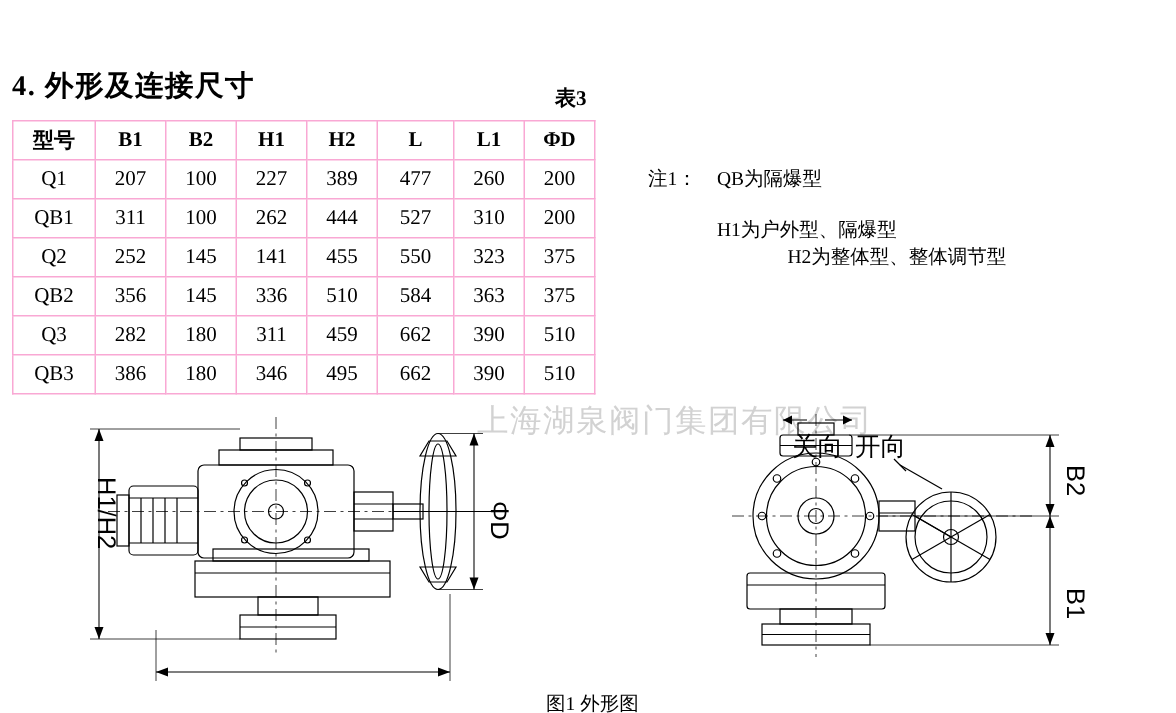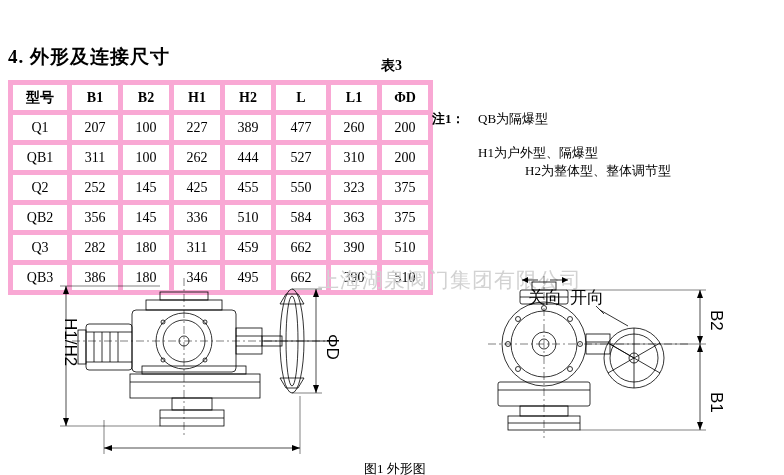--- a/index.html
+++ b/index.html
@@ -41,32 +41,31 @@
     left: 8px;
     top: 58px;
     font-size: 14px;
   }
   .tbl-caption {
     position: absolute;
     left: 370px;
     top: 57px;
     font-size: 14px;
     font-weight: bold;
-    margin-left: 11px;
   }
   
   .dims-table {
     position: absolute;
     left: 8px;
     top: 80px;
     border-collapse: collapse;
     font-size: 14px;
   }
   .dims-table th, .dims-table td {
-    border: 5px solid #f9a8d4;
+    border: 1px solid #f9a8d4;
     text-align: center;
     vertical-align: middle;
     padding: 0;
     height: 25px;
     font-weight: normal;
   }
   .dims-table th {
     font-weight: bold;
   }
   .dims-table .c0 { width: 54px; }
@@ -83,21 +82,20 @@
     left: 432px;
     top: 108px;
     font-size: 13px;
     line-height: 22px;
   }
   .notes .n-label {
     position: absolute;
     left: 0;
     top: 0;
     white-space: nowrap;
-    font-weight: bold;
   }
   .notes .n-line {
     position: absolute;
     left: 46px;
     white-space: nowrap;
   }
   .notes .n-line.l0 { top: 0px; }
   .notes .n-line.l1 { top: 34px; }
   .notes .n-line.l2 { top: 52px; margin-left: 47px; }
   
@@ -184,21 +182,21 @@
         <td class="c3">262</td>
         <td class="c4">444</td>
         <td class="c5">527</td>
         <td class="c6">310</td>
         <td class="c7">200</td>
       </tr>
       <tr>
         <td class="c0">Q2</td>
         <td class="c1">252</td>
         <td class="c2">145</td>
-        <td class="c3">425</td>
+        <td class="c3">141</td>
         <td class="c4">455</td>
         <td class="c5">550</td>
         <td class="c6">323</td>
         <td class="c7">375</td>
       </tr>
       <tr>
         <td class="c0">QB2</td>
         <td class="c1">356</td>
         <td class="c2">145</td>
         <td class="c3">336</td>

